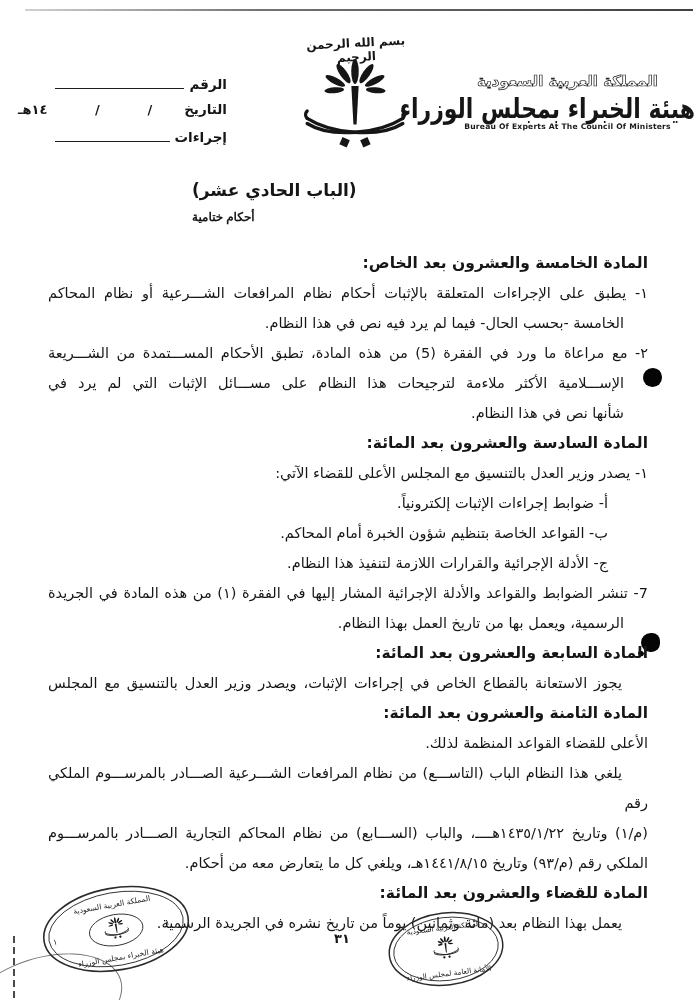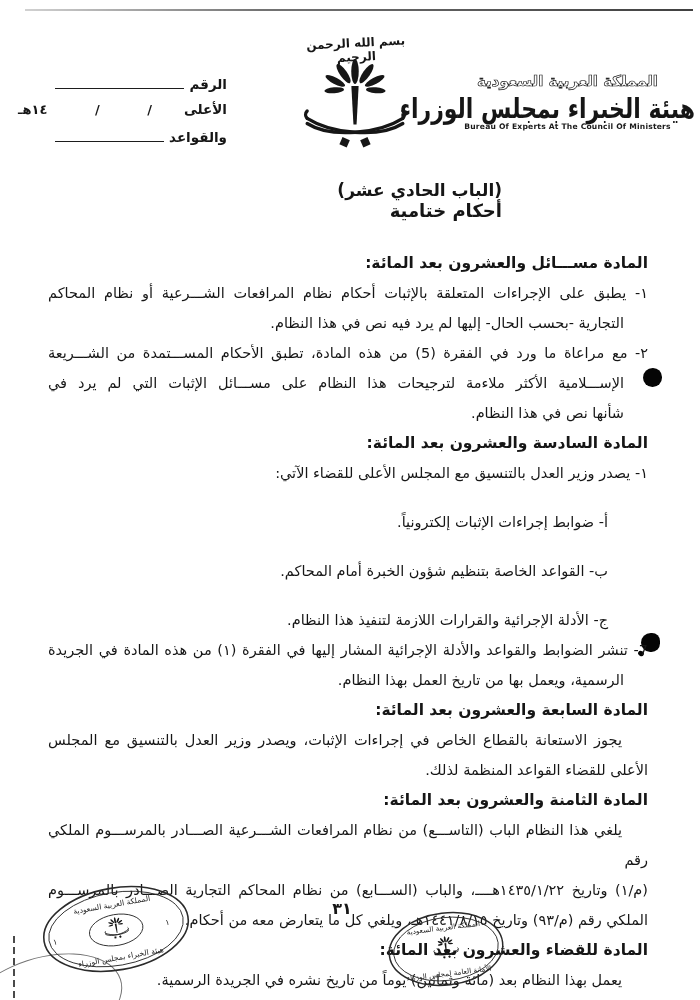--- a/index.html
+++ b/index.html
@@ -43,37 +43,37 @@
   .kingdom{font-size:15px;font-weight:bold;letter-spacing:1px;color:#111;}
   @supports (-webkit-text-stroke:1px #000){
     .kingdom{-webkit-text-stroke:0.7px #111;color:transparent;}
   }
   .callig{display:block;font-size:22px;font-weight:bold;white-space:nowrap;
     transform:scaleY(1.25);margin-top:6px;letter-spacing:-1px;}
   .eng{display:block;font-size:7.6px;font-weight:bold;letter-spacing:.2px;margin-top:1px;
     font-family:"DejaVu Sans",sans-serif;color:#1a1a1a;}
 
   
-  .title-block{position:absolute;left:202px;top:180px;width:300px;text-align:right;direction:rtl;}
+  .title-block{position:absolute;left:192px;top:180px;width:300px;text-align:left;direction:rtl;}
   .t-chapter{font-size:17px;font-weight:bold;}
-  .t-sub{font-size:18px;font-weight:bold;}
+  .t-sub{font-size:12px;font-weight:bold;margin-top:10px;font-family:Liberation Serif, serif;}
 
   
   .body-lines{position:absolute;left:48px;top:248px;width:600px;direction:rtl;
     font-size:14.5px;line-height:30px;}
   .ln{text-align:right;}
   .ln.b{font-weight:bold;font-size:15.5px;}
   .ln.j{text-align:justify;text-align-last:justify;}
   .ln.ind1{padding-right:24px;}
-  .ln.ind2{padding-right:40px;margin-top:19px;}
+  .ln.ind2{padding-right:40px;}
   .ln.tind{text-indent:26px;}
 
   
-  .pagenum{position:absolute;left:320px;top:899px;width:44px;text-align:center;
-    font-size:16px;font-weight:bold;}
+  .pagenum{position:absolute;left:320px;top:931px;width:44px;text-align:center;
+    font-size:13px;font-weight:bold;}
   .stamp{position:absolute;}
   .stamp-left{left:40px;top:886px;width:152px;height:86px;transform:rotate(-10deg);}
   .stamp-right{left:386px;top:911px;width:120px;height:76px;transform:rotate(-7deg);}
   svg text{font-family:"DejaVu Sans",sans-serif;fill:#262626;}
 </style>
 </head>
 <body>
 
 <div class="page">
 
@@ -81,29 +81,29 @@
   <div class="ink-dot dot1"></div>
   <div class="ink-dot dot2"></div>
   <div class="edge-line"></div>
   <div class="corner-stamp"></div>
 
   <div class="field f-number">
     <span>الرقم</span>
     <span class="rule"></span>
   </div>
   <div class="field f-date">
-    <span>الأعلى</span>
+    <span>التاريخ</span>
     <span class="date-vals">
       <span>/</span>
       <span>/</span>
       <span>١٤هـ</span>
     </span>
   </div>
   <div class="field f-attach">
-    <span>والقواعد</span>
+    <span>إجراءات</span>
     <span class="rule"></span>
   </div>
 
   <div class="basmala">بسم الله الرحمن الرحيم</div>
   <svg class="emblem" viewBox="0 0 100 100">
     <g id="emblem-g">
       <g fill="#161616">
         <ellipse cx="50" cy="13" rx="3.6" ry="12"></ellipse>
         <ellipse cx="39" cy="15" rx="3.4" ry="11" transform="rotate(-35 39 15)"></ellipse>
         <ellipse cx="61" cy="15" rx="3.4" ry="11" transform="rotate(35 61 15)"></ellipse>
@@ -131,37 +131,37 @@
     <span class="callig">هيئة الخبراء بمجلس الوزراء</span>
     <span class="eng">Bureau Of Experts At The Council Of Ministers</span>
   </div>
 
   <div class="title-block">
     <div class="t-chapter">(الباب الحادي عشر)</div>
     <div class="t-sub">أحكام ختامية</div>
   </div>
 
   <div class="body-lines">
-      <div class="ln b">المادة مســـائل والعشرون بعد المائة:</div>
+      <div class="ln b">المادة الخامسة والعشرون بعد الخاص:</div>
       <div class="ln j">١- يطبق على الإجراءات المتعلقة بالإثبات أحكام نظام المرافعات الشـــرعية أو نظام المحاكم</div>
-      <div class="ln ind1">التجارية -بحسب الحال- إليها لم يرد فيه نص في هذا النظام.</div>
+      <div class="ln ind1">الخامسة -بحسب الحال- فيما لم يرد فيه نص في هذا النظام.</div>
       <div class="ln j">٢- مع مراعاة ما ورد في الفقرة (5) من هذه المادة، تطبق الأحكام المســـتمدة من الشـــريعة</div>
       <div class="ln j ind1">الإســـلامية الأكثر ملاءمة لترجيحات هذا النظام على مســـائل الإثبات التي لم يرد في</div>
       <div class="ln ind1">شأنها نص في هذا النظام.</div>
       <div class="ln b">المادة السادسة والعشرون بعد المائة:</div>
       <div class="ln">١- يصدر وزير العدل بالتنسيق مع المجلس الأعلى للقضاء الآتي:</div>
       <div class="ln ind2">أ- ضوابط إجراءات الإثبات إلكترونياً.</div>
       <div class="ln ind2">ب- القواعد الخاصة بتنظيم شؤون الخبرة أمام المحاكم.</div>
       <div class="ln ind2">ج- الأدلة الإجرائية والقرارات اللازمة لتنفيذ هذا النظام.</div>
       <div class="ln j">7- تنشر الضوابط والقواعد والأدلة الإجرائية المشار إليها في الفقرة (١) من هذه المادة في الجريدة</div>
       <div class="ln ind1">الرسمية، ويعمل بها من تاريخ العمل بهذا النظام.</div>
       <div class="ln b">المادة السابعة والعشرون بعد المائة:</div>
       <div class="ln j tind">يجوز الاستعانة بالقطاع الخاص في إجراءات الإثبات، ويصدر وزير العدل بالتنسيق مع المجلس</div>
+      <div class="ln b">المادة الثامنة والعشرون بعد المائة:</div>
       <div class="ln">الأعلى للقضاء القواعد المنظمة لذلك.</div>
-      <div class="ln b">المادة الثامنة والعشرون بعد المائة:</div>
       <div class="ln j tind">يلغي هذا النظام الباب (التاســـع) من نظام المرافعات الشـــرعية الصـــادر بالمرســـوم الملكي رقم</div>
       <div class="ln j">(م/١) وتاريخ ١٤٣٥/١/٢٢هــــ، والباب (الســـابع) من نظام المحاكم التجارية الصـــادر بالمرســـوم</div>
       <div class="ln">الملكي رقم (م/٩٣) وتاريخ ١٤٤١/٨/١٥هـ، ويلغي كل ما يتعارض معه من أحكام.</div>
       <div class="ln b">المادة للقضاء والعشرون بعد المائة:</div>
       <div class="ln tind">يعمل بهذا النظام بعد (مائة وثمانين) يوماً من تاريخ نشره في الجريدة الرسمية.</div>
     </div>
 
   <div class="pagenum">٣١</div>
 
   <svg class="stamp stamp-left" viewBox="0 0 152 86">

